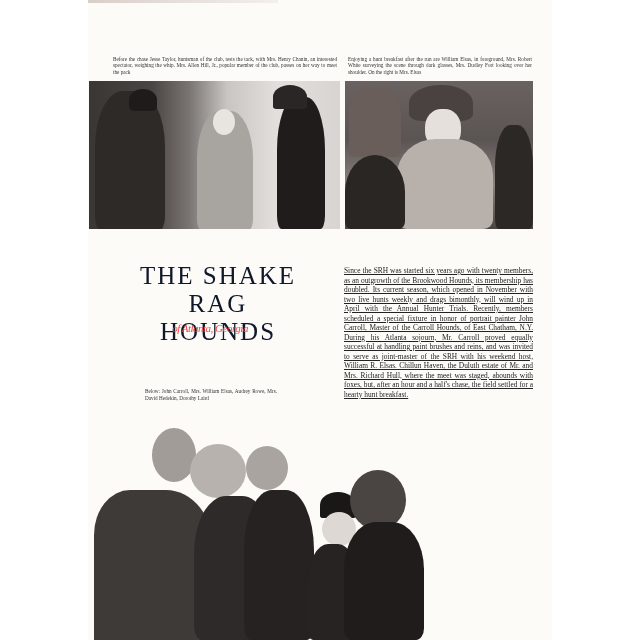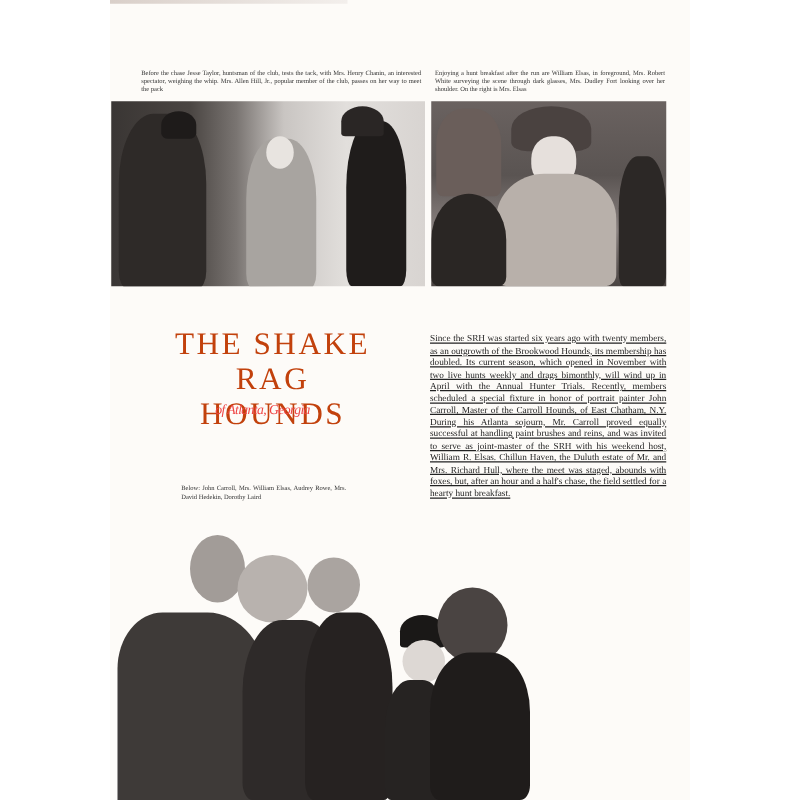--- a/index.html
+++ b/index.html
@@ -6,21 +6,21 @@
   body { width:640px; height:640px; background:#ffffff; position:relative; overflow:hidden; font-family:"Liberation Serif","DejaVu Serif",serif; }
   .page { position:absolute; left:88px; top:0; width:464px; height:640px; background:#fdfbf8; }
   .page-shadow-top { position:absolute; left:88px; top:0; width:190px; height:3px; background:linear-gradient(90deg,#d9cfc9,#f3efec); }
   .caption { position:absolute; font-size:5.2px; line-height:6.4px; color:#333; text-align:justify; }
   .cap-tl { left:113px; top:56px; width:224px; }
   .cap-tr { left:348px; top:56px; width:184px; }
   .photo { position:absolute; overflow:hidden; }
   .photo-tl { left:89px; top:81px; width:251px; height:148px; background:linear-gradient(90deg,#3a3634 0%,#4a4542 25%,#7a7572 40%,#c9c5c2 55%,#e2dfdc 75%,#d8d4d1 100%); }
   .photo-tr { left:345px; top:81px; width:188px; height:148px; background:linear-gradient(180deg,#6a6260 0%,#5a5452 40%,#8a8280 70%,#4a4442 100%); }
   .fig { position:absolute; border-radius:40% 40% 10% 10%; }
-  .title { position:absolute; left:118px; top:262px; width:200px; text-align:center; font-family:"Liberation Serif","DejaVu Serif",serif; font-size:25px; letter-spacing:2px; line-height:28px; color:#c2410c; font-weight:normal; }
+  .title { position:absolute; left:118px; top:262px; width:200px; text-align:center; font-family:"Liberation Serif","DejaVu Serif",serif; font-size:25px; letter-spacing:2px; line-height:28px; color:#0f172a; font-weight:normal; }
   .subtitle { position:absolute; left:130px; top:322px; width:160px; text-align:center; font-family:Liberation Serif, serif; font-style:italic; font-size:11px; color:#ef4444; letter-spacing:-0.5px; }
   .below-cap { position:absolute; left:145px; top:388px; width:132px; font-size:5.2px; line-height:6.8px; color:#333; text-align:justify; }
   .body-text { position:absolute; left:344px; top:266px; width:189px; font-size:7.4px; line-height:9.5px; color:#222; text-align:justify; hyphens:auto;text-decoration:underline; }
   .photo-bottom { position:absolute; left:94px; top:420px; width:256px; height:220px; }
 </style>
 </head>
 <body>
 
 <div class="page"></div>
 <div class="page-shadow-top"></div>

